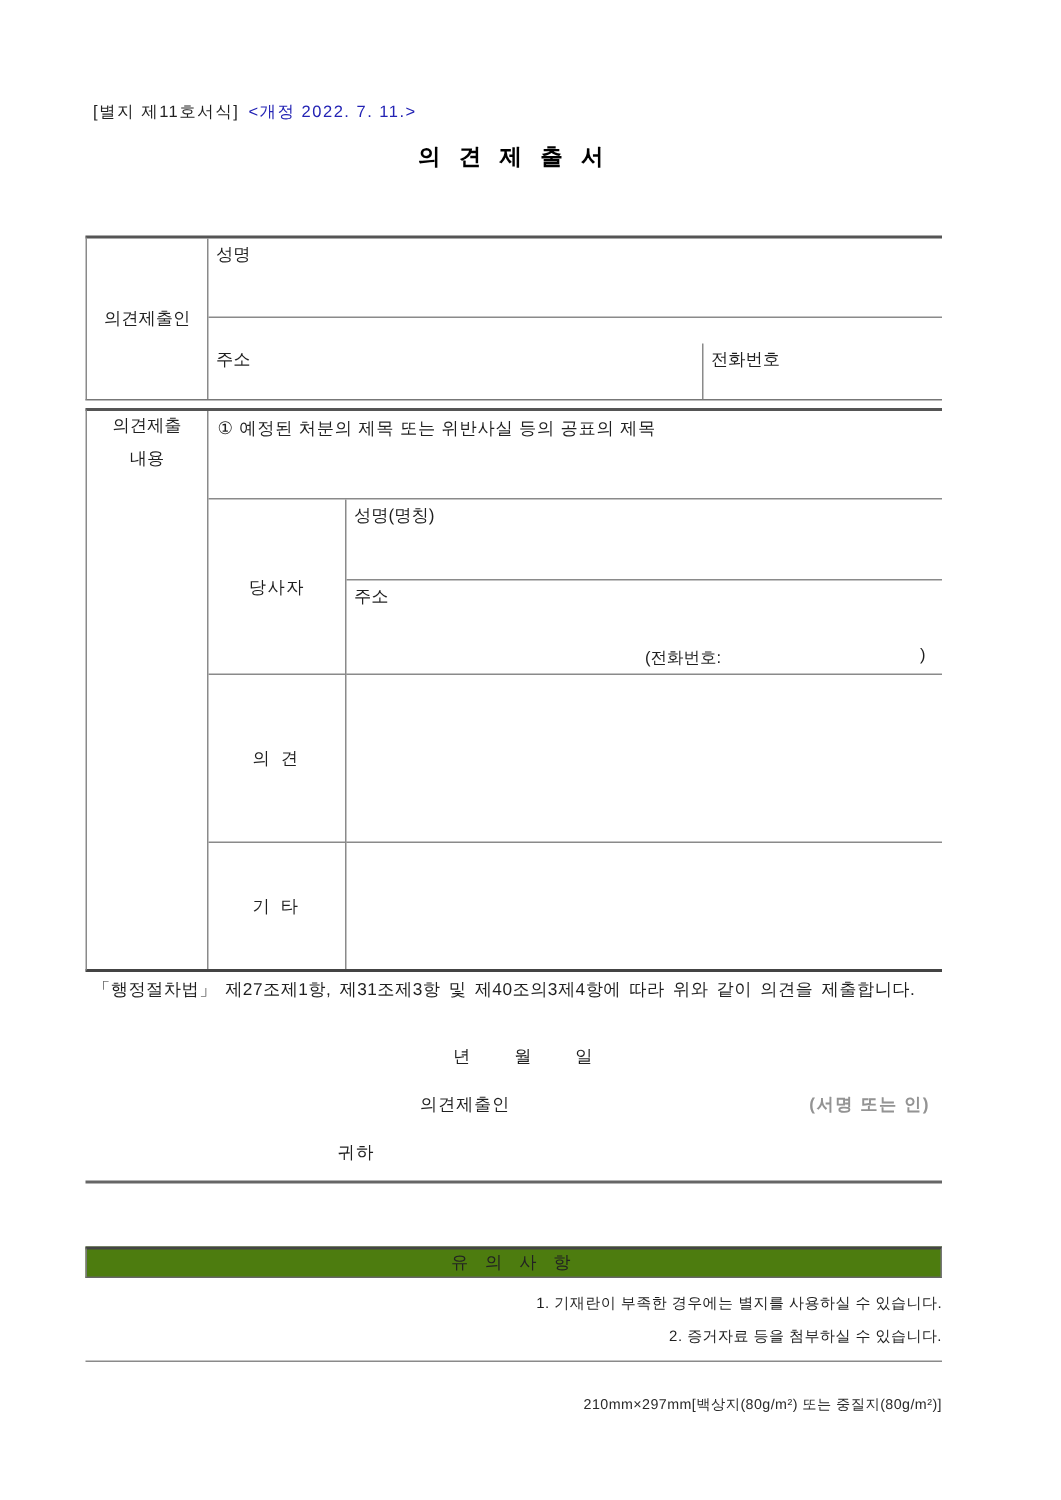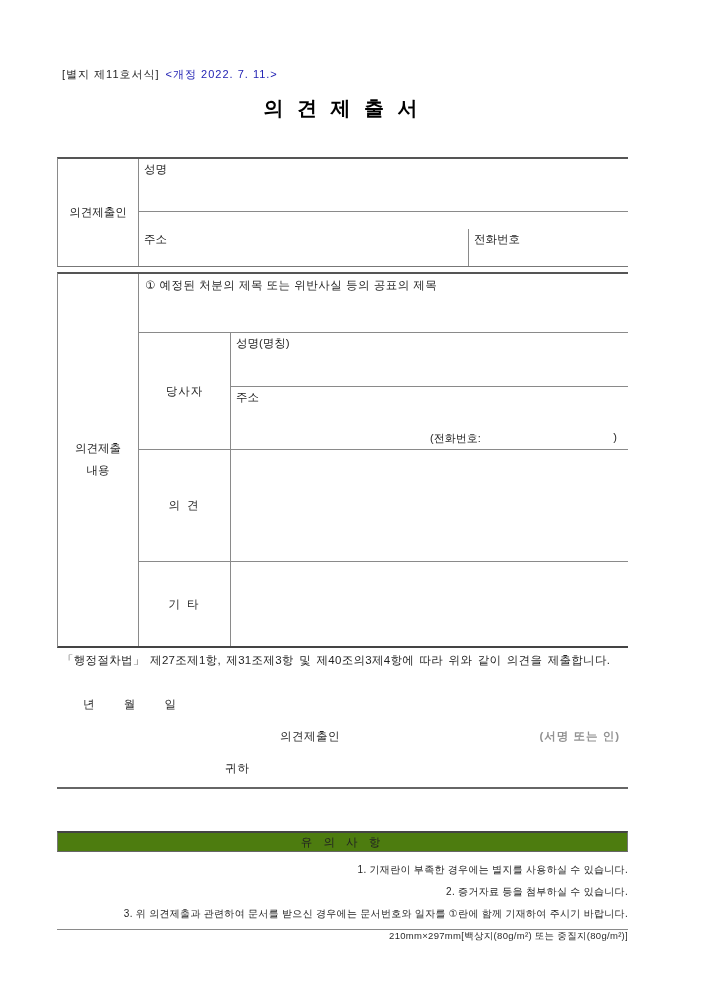--- a/index.html
+++ b/index.html
@@ -5,60 +5,60 @@
   * { margin:0; padding:0; box-sizing:border-box; }
   body { background:#ffffff; }
   .page {
     position:relative; width:707px; height:1000px; background:#ffffff;
     font-family:"Liberation Sans","DejaVu Sans",sans-serif; color:#1f1f1f;
     overflow:hidden;
   }
   .form-ref { position:absolute; left:62px; top:67px; font-size:11px; letter-spacing:1px; }
   .form-ref .rev { color:#2323b4; margin-left:6px; }
   .doc-title { position:absolute; left:57px; top:95px; width:571px; text-align:center;
-    font-size:20px; font-weight:bold; letter-spacing:4px; color:#000; }
+    font-size:15px; font-weight:bold; letter-spacing:4px; color:#000; }
   .pre-note { position:absolute; left:58px; top:132px; font-size:10.5px; letter-spacing:0.5px; }
 
   
   .t1 { position:absolute; left:57px; top:157px; width:571px; height:110px;
     border-top:2px solid #555; border-bottom:1px solid #777; border-left:1px solid #8a8a8a;
     display:grid; grid-template-columns:81px 1fr; font-size:11.5px; }
   .t1-label { grid-row:1/3; border-right:1px solid #8a8a8a; display:flex; align-items:center; justify-content:center; }
   .t1-name { grid-column:2; height:53px; border-bottom:1px solid #8a8a8a; padding:3px 5px; }
   .t1-bottom { grid-column:2; display:grid; grid-template-columns:330px 1fr; }
   .t1-addr { border-right:1px solid #8a8a8a; padding:3px 5px; }
   .t1-phone { padding:3px 5px; }
 
   
   .t2 { position:absolute; left:57px; top:272px; width:571px;
     border-top:2px solid #555; border-bottom:2px solid #444; border-left:1px solid #8a8a8a;
     display:grid; grid-template-columns:81px 92px 1fr;
     grid-template-rows:59px 54px 63px 112px 84px; font-size:11.5px; }
   .t2-main-label { grid-column:1; grid-row:1/6; border-right:1px solid #8a8a8a;
-    display:flex; flex-direction:column; align-items:center; justify-content:center; line-height:1.9; }
+    display:flex; flex-direction:column; align-items:center; line-height:1.9; }
   .t2-item1 { grid-column:2/4; grid-row:1; border-bottom:1px solid #8a8a8a; padding:4px 6px; letter-spacing:0.5px; }
   .t2-party-label { grid-column:2; grid-row:2/4; border-right:1px solid #8a8a8a; border-bottom:1px solid #8a8a8a;
     display:flex; align-items:center; justify-content:center; letter-spacing:1px;text-align:center; }
   .t2-party-name { grid-column:3; grid-row:2; border-bottom:1px solid #8a8a8a; padding:3px 5px; }
   .t2-party-addr { grid-column:3; grid-row:3; border-bottom:1px solid #8a8a8a; padding:3px 5px;
     display:flex; flex-direction:column; }
   .t2-phone-line { margin-top:auto; display:flex; font-size:11px; }
   .t2-phone-line .pfx { margin-left:194px; }
   .t2-phone-line .sfx { margin-left:auto; margin-right:6px; }
   .t2-op-label { grid-column:2; grid-row:4; border-right:1px solid #8a8a8a; border-bottom:1px solid #8a8a8a;
     display:flex; align-items:center; justify-content:center; letter-spacing:2px; }
   .t2-op-cell { grid-column:3; grid-row:4; border-bottom:1px solid #8a8a8a; }
   .t2-etc-label { grid-column:2; grid-row:5; border-right:1px solid #8a8a8a;
     display:flex; align-items:center; justify-content:center; letter-spacing:2px; }
   .t2-etc-cell { grid-column:3; grid-row:5; }
 
   
   .declaration { position:absolute; left:57px; top:650px; width:571px;
     font-size:11.5px; line-height:1.75; text-align:justify; text-indent:5px; letter-spacing:0.3px; word-spacing:2px; }
-  .date-line { position:absolute; left:57px; top:697px; width:571px; text-align:left;
+  .date-line { position:absolute; left:57px; top:697px; width:571px; text-align:center;
     padding-right:14px; font-size:11.5px; }
   .date-line span { margin-left:26px; }
   .submitter-line { position:absolute; left:57px; top:729px; width:571px; height:16px; font-size:11.5px; }
   .submitter-line .who { position:absolute; left:223px; letter-spacing:0.5px; }
   .submitter-line .sig { position:absolute; right:8px; color:#939393; letter-spacing:1px;font-weight:bold; }
   .recipient { position:absolute; left:225px; top:761px; font-size:11.5px; letter-spacing:1px; }
   .section-rule { position:absolute; left:57px; top:787px; width:571px; border-top:2px solid #666; }
 
   
   .notice { position:absolute; left:57px; top:831px; width:571px; }
@@ -139,20 +139,19 @@
 
   <div class="recipient">귀하</div>
 
   <div class="section-rule"></div>
 
   <div class="notice">
     <div class="notice-header">유 의 사 항</div>
     <div class="notice-items">
       <div>1. 기재란이 부족한 경우에는 별지를 사용하실 수 있습니다.</div>
       <div>2. 증거자료 등을 첨부하실 수 있습니다.</div>
-      <div>3. 위 의견제출과 관련하여 문서를 받으신 경우에는 문서번호와 일자를 ①란에 함께 기재하여 주시기 바랍니다.</div>
     </div>
     <div class="notice-rule"></div>
   </div>
 
   <div class="paper-spec">210mm×297mm[백상지(80g/m²) 또는 중질지(80g/m²)]</div>
 
 </div>
 
 </body></html>

